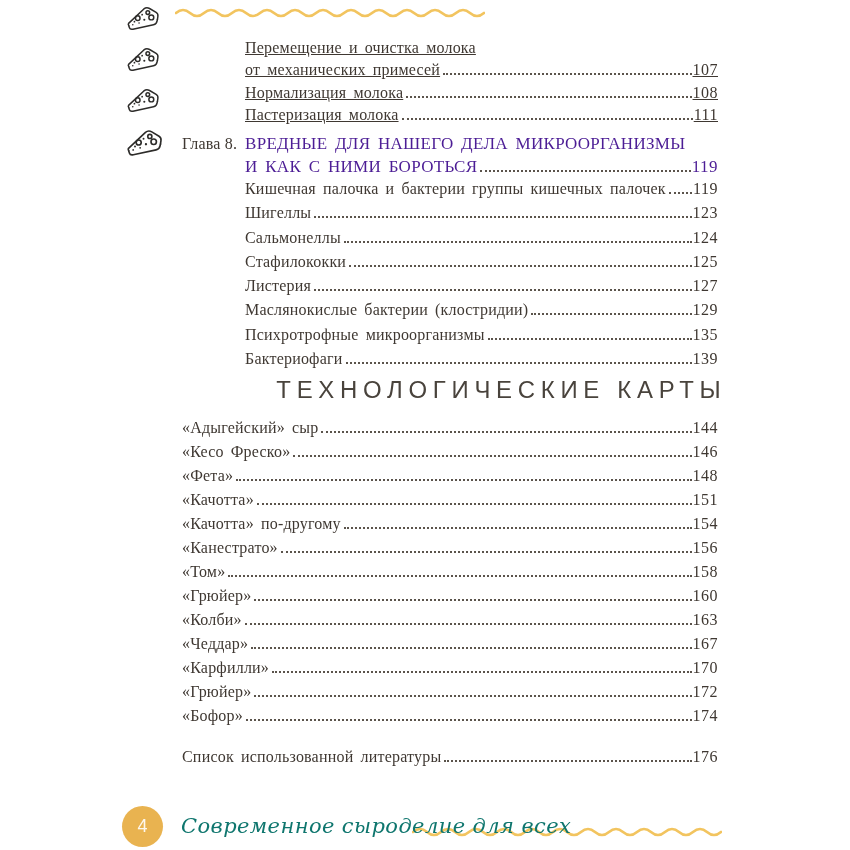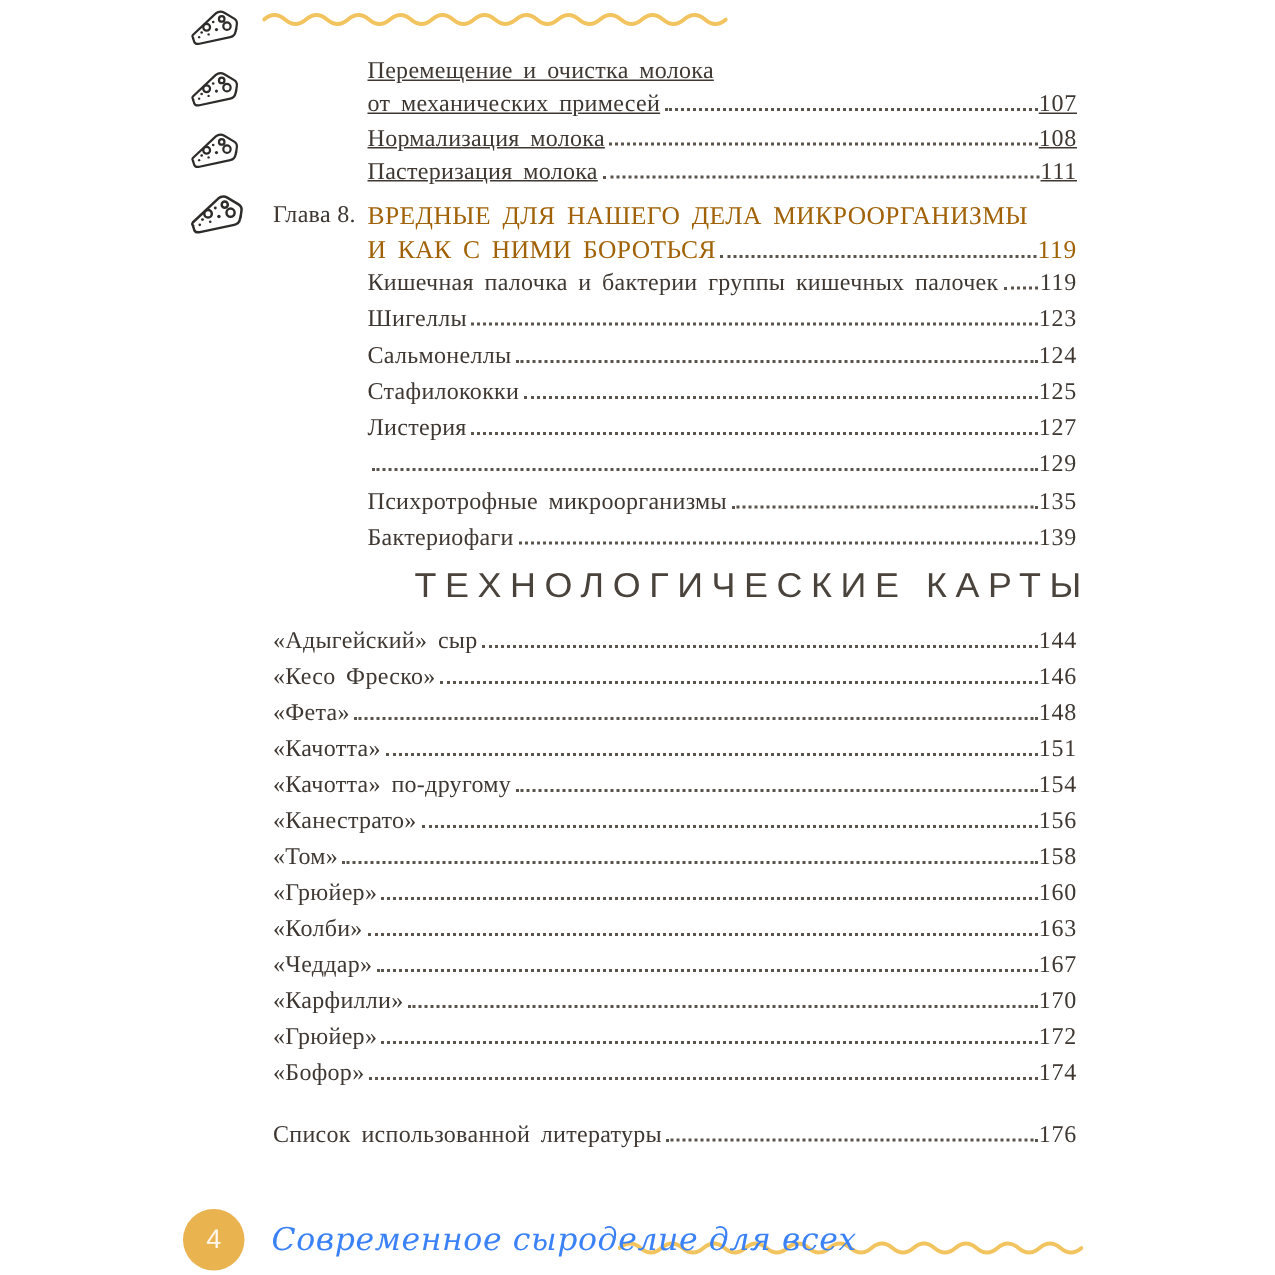--- a/index.html
+++ b/index.html
@@ -63,21 +63,21 @@
     width: 63px; flex: 0 0 63px;
     font-size: 16px; line-height: 22.5px;
     letter-spacing: 0.2px;
   }
   .chap-body { flex: 1 1 auto; }
   .chap-body .toc-line {
     font-size: 17px;
     height: 22.5px;
     line-height: 22.5px;
     letter-spacing: 0.3px;
-    color: #a16207;
+    color: #4c1d95;
   }
 
   
   .section-heading {
     display: inline-block;
     font-family: "Liberation Sans", sans-serif;
     font-size: 23px;
     font-weight: 400;
     letter-spacing: 5.5px;
     color: #49433c;
@@ -94,21 +94,21 @@
     display: flex; align-items: center; justify-content: center;
     font-family: "Liberation Sans", sans-serif;
     font-size: 18px; color: #fdf8ee;
   }
   .footer-title {
     position: absolute; left: 181px; top: 814px;
     font-family: "DejaVu Serif", serif;
     font-style: italic;
     font-size: 21px;
     letter-spacing: 0.4px;
-    color: #3b82f6;
+    color: #0f766e;
   }
 </style>
 </head>
 <body>
 
 <div class="page">
 
   <span class="cheese" id="cheese-1"><svg viewBox="0 0 40 32" fill="none" stroke="#2d2c2a" stroke-width="1.7" stroke-linejoin="round" stroke-linecap="round">
         <path d="M3.5 21 L21 4.5 Q24 2 27.5 4 L35 8.5 Q37.5 10 37 13 L36.5 16.5 Q36 19 33 19.7 L9 25 Q5 25.8 3.5 23 Q2.8 21.8 3.5 21 Z" fill="#ffffff"></path>
         <path d="M3.7 23.4 L4.5 26 Q5.2 28.3 8.5 27.6 L32 22.6 Q35.5 21.8 36 18.5 L36.5 16.5" fill="#ffffff"></path>
@@ -241,20 +241,21 @@
         </div>
         <div>
           <div class="toc-line">
             <span class="lab">Листерия</span>
             <span class="dots"></span>
             <span class="pg">127</span>
           </div>
         </div>
         <div>
           <div class="toc-line">
+            <span class="lab">Маслянокислые бактерии (клостридии)</span>
             <span class="dots"></span>
             <span class="pg">129</span>
           </div>
         </div>
         <div>
           <div class="toc-line">
             <span class="lab">Психротрофные микроорганизмы</span>
             <span class="dots"></span>
             <span class="pg">135</span>
           </div>

